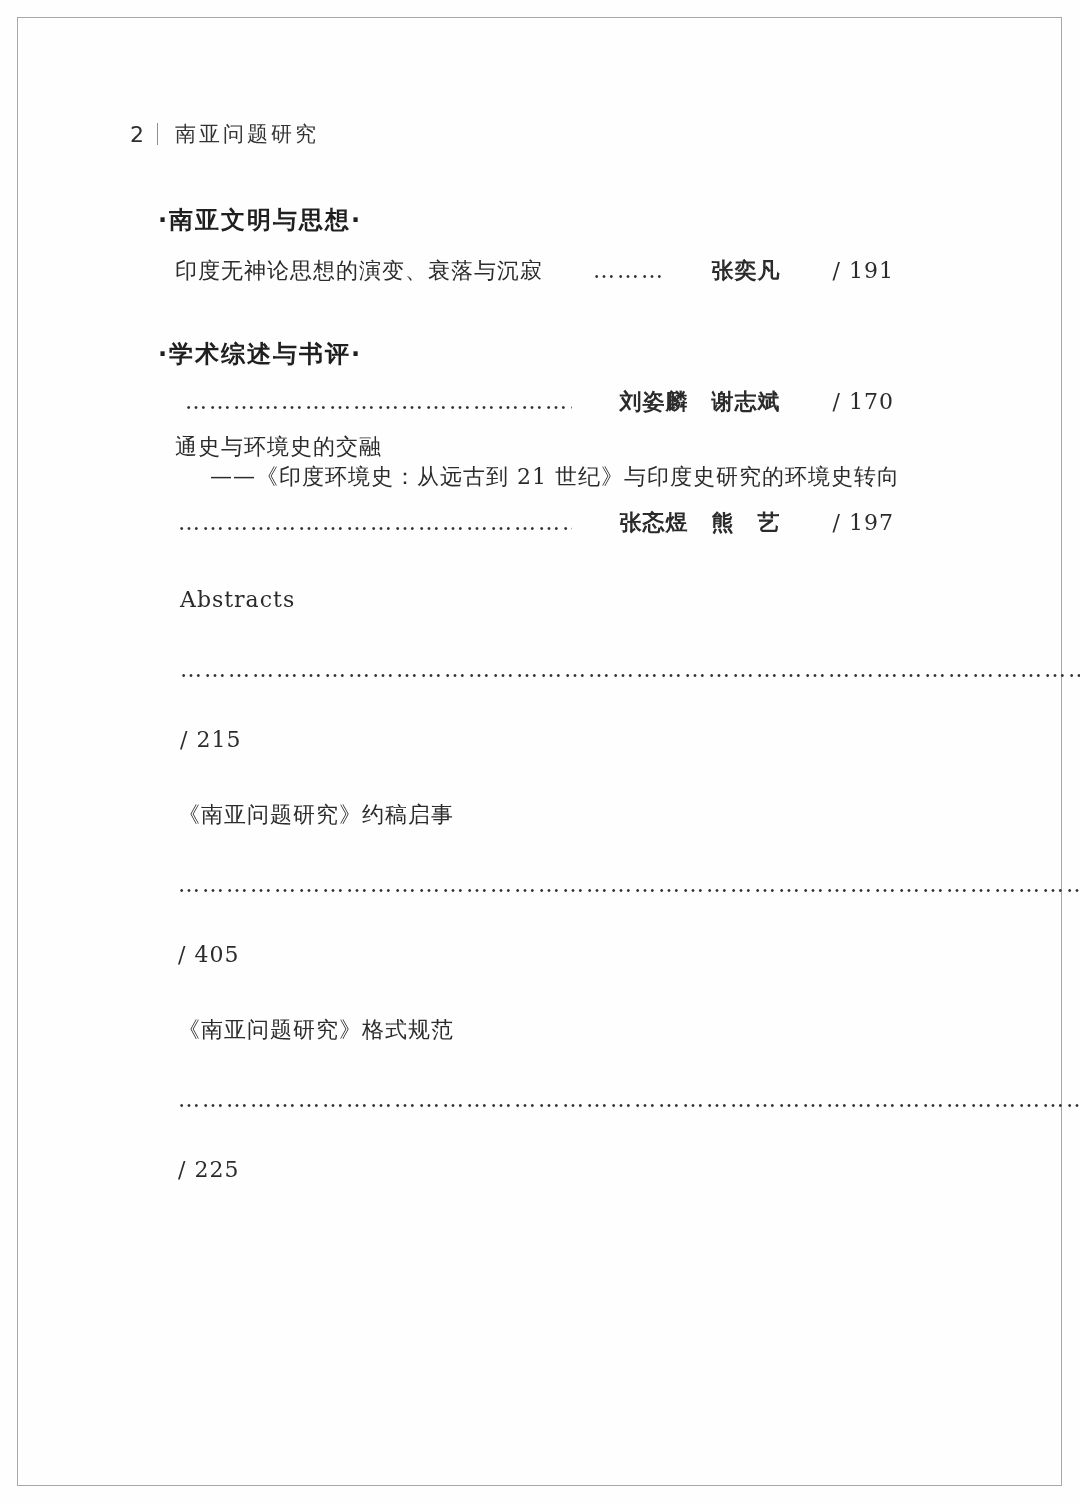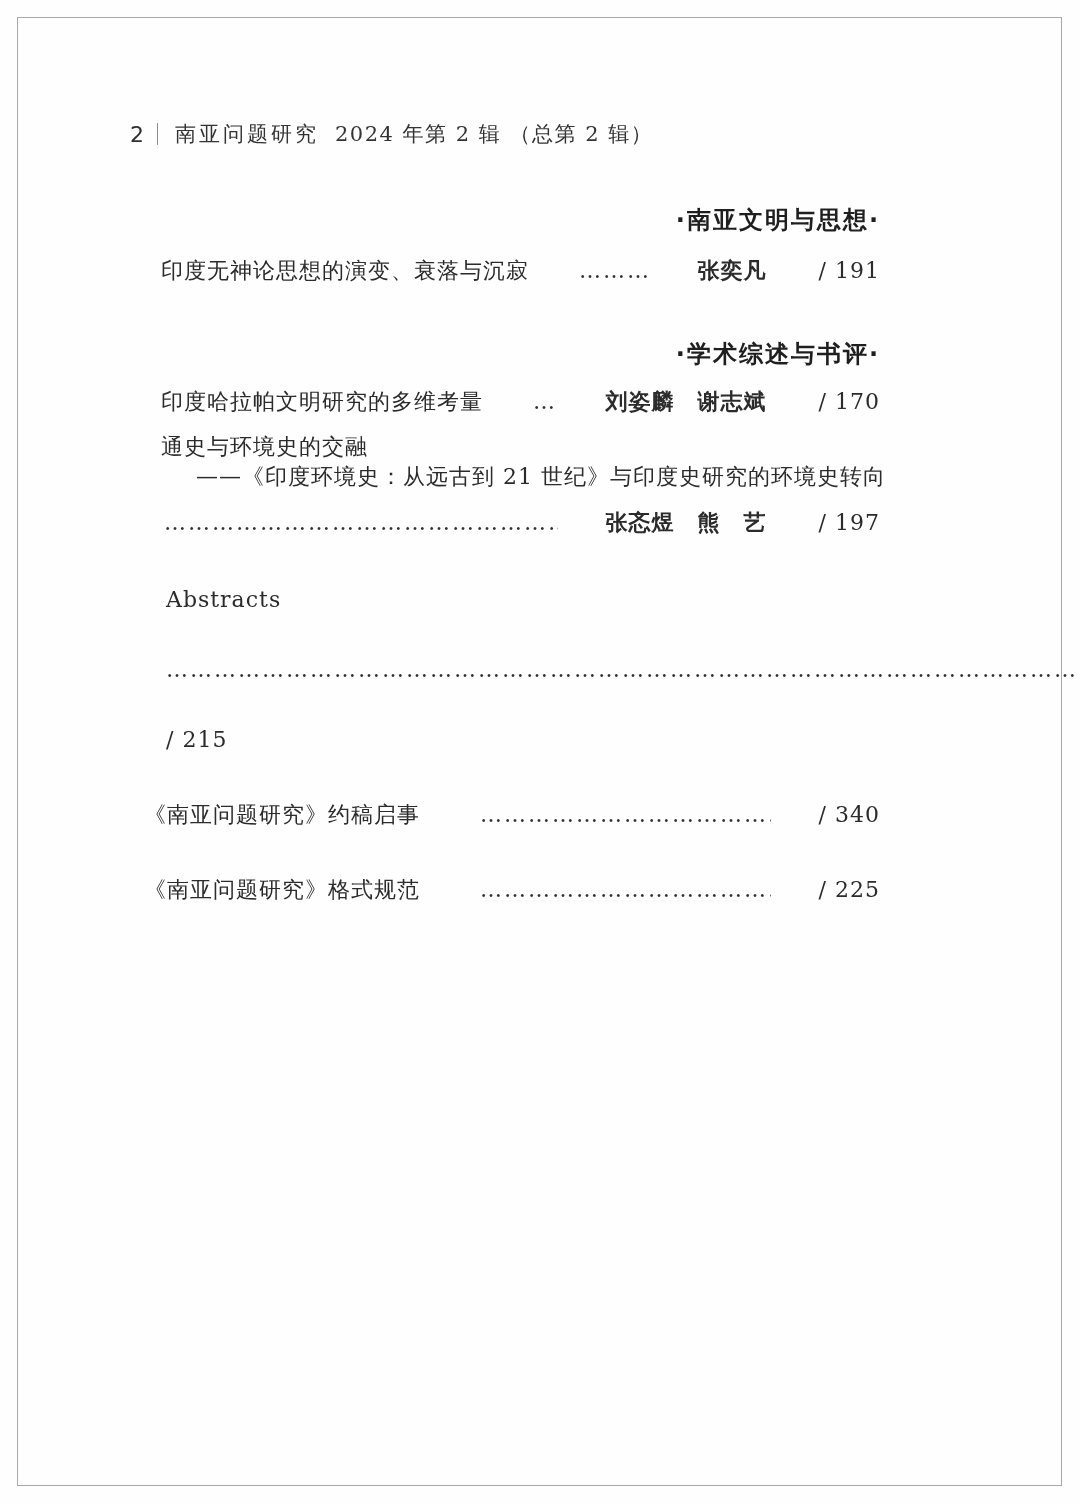--- a/index.html
+++ b/index.html
@@ -56,24 +56,23 @@
   .running-head .journal {
     letter-spacing: 3px;
     margin-right: 16px;
   }
   .running-head .issue {
     letter-spacing: 1.5px;
   }
   
   .toc {
     position: absolute;
-    left: 144px;
+    left: 158px;
     top: 205px;
     width: 736px;
-    text-align: right;
   }
   .sec-heading {
     font-family: "DejaVu Sans", "Liberation Sans", sans-serif;
     font-weight: 700;
     font-size: 24px;
     letter-spacing: 2px;
     color: #1f1f1f;
     margin: 0;
     line-height: 30px;
   }
@@ -106,50 +105,48 @@
   .sub-line { padding-left: 52px; }
   .dots-first { padding-left: 20px; }
 
   .m-entry1   { margin-top: 20px; }
   .m-sec2     { margin-top: 53px; }
   .m-entry2   { margin-top: 17px; }
   .m-entry3   { margin-top: 15px; }
   .m-sub      { margin-top: 0px;  }
   .m-dotsrow  { margin-top: 15px; }
   .m-abs      { margin-top: 47px; flex-direction: column; }
-  .m-back     { margin-top: 45px; }
+  .m-back     { margin-top: 45px; flex-direction: column; }
 </style>
 </head>
 <body>
 
 <div class="page">
   <div class="page-border"></div>
 
   <header class="running-head">
     <span class="pagenum">2</span>
     <span class="divider"></span>
     <span class="journal">南亚问题研究</span>
-    <span class="issue">2024 年第 2 辑 （总第 2 辑）</span>
   </header>
 
   <main class="toc">
 
     <h2 class="sec-heading">·南亚文明与思想·</h2>
 
     <div class="row indent1 m-entry1">
       <span class="t">印度无神论思想的演变、衰落与沉寂</span>
       <span class="dots">………………………………………………………………………………………………………………</span>
       <span class="auth">张奕凡</span>
       <span class="pg">/ 191</span>
     </div>
 
     <h2 class="sec-heading m-sec2">·学术综述与书评·</h2>
 
     <div class="row indent1 m-entry2">
-      <span class="t">印度哈拉帕文明研究的多维考量</span>
       <span class="dots">………………………………………………………………………………………………………………</span>
       <span class="auth tight">刘姿麟　谢志斌</span>
       <span class="pg">/ 170</span>
     </div>
 
     <div class="row indent1 m-entry3">
       <span class="t">通史与环境史的交融</span>
     </div>
 
     <div class="row indent1 sub-line m-sub">
@@ -164,21 +161,21 @@
 
     <div class="row m-abs">
       <span class="t">Abstracts</span>
       <span class="dots" style="margin-left:22px;">………………………………………………………………………………………………………………</span>
       <span class="pg">/ 215</span>
     </div>
 
     <div class="row m-back">
       <span class="t">《南亚问题研究》约稿启事</span>
       <span class="dots" style="margin-left:20px;">………………………………………………………………………………………………………………</span>
-      <span class="pg">/ 340</span>
+      <span class="pg">/ 405</span>
     </div>
 
     <div class="row m-back">
       <span class="t">《南亚问题研究》格式规范</span>
       <span class="dots" style="margin-left:20px;">………………………………………………………………………………………………………………</span>
       <span class="pg">/ 225</span>
     </div>
 
   </main>
 </div>

